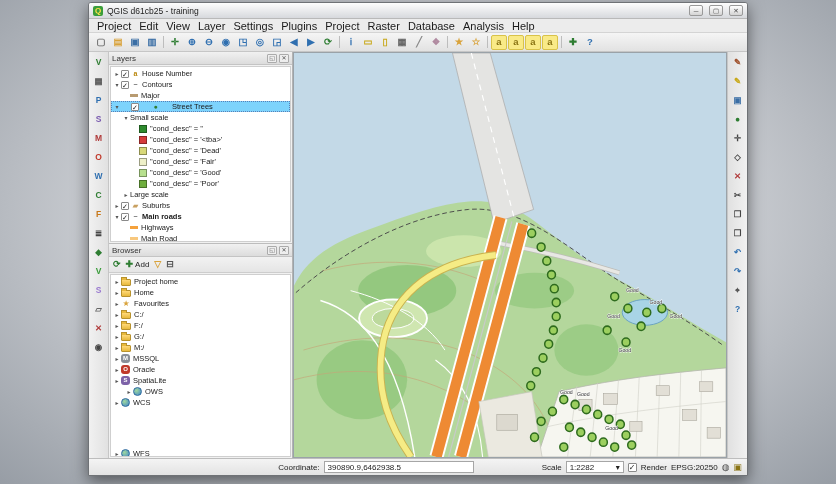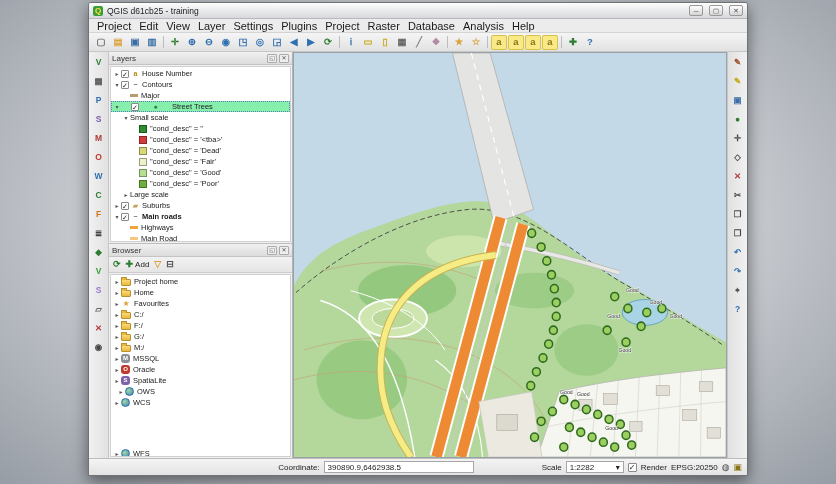--- a/index.html
+++ b/index.html
@@ -39,21 +39,21 @@
   
   .panels { width: 184px; flex: none; display: flex; flex-direction: column; background: #f1f1f1; border-right: 1px solid #b3b3b3; }
   .panel { display: flex; flex-direction: column; min-height: 0; }
   #layers-panel { height: 192px; flex: none; border-bottom: 1px solid #bdbdbd; }
   #browser-panel { flex: 1; }
   .panel-header { height: 13px; flex: none; background: linear-gradient(#f1f1f1,#dcdcdc); border-bottom: 1px solid #c4c4c4; display: flex; align-items: center; padding: 0 3px; }
   .panel-title { font-size: 8px; color: #333; flex: 1; }
   .ph-btn { width: 10px; height: 9px; border: 1px solid #ababab; border-radius: 1px; background: #eee; font-size: 6px; line-height: 7px; text-align: center; color: #555; margin-left: 2px; flex: none; }
   .tree { flex: 1; background: #fff; border: 1px solid #cfcfcf; margin: 1px; overflow: hidden; padding-top: 1px; min-height: 0; }
   .trow { display: flex; align-items: center; height: 11px; font-size: 7.5px; color: #1a1a1a; white-space: nowrap; overflow: hidden; }
-  .trow.selected { background: #86efac; outline: 1px dotted #5a7fb5; outline-offset: -1px; gap: 10px; }
+  .trow.selected { background: #7dd3fc; outline: 1px dotted #5a7fb5; outline-offset: -1px; gap: 10px; }
   .exp { width: 8px; font-size: 6px; color: #555; text-align: center; flex: none; }
   .cb { width: 8px; height: 8px; border: 1px solid #8a8a8a; border-radius: 1px; background: #fff; margin-right: 2px; flex: none; font-size: 7px; line-height: 7px; text-align: center; color: #222; }
   .sw { width: 8px; height: 8px; border: 1px solid rgba(0,0,0,.35); margin-right: 3px; flex: none; }
   .sw.line { height: 3px; border: none; }
   .licon { width: 9px; height: 9px; margin-right: 2px; flex: none; font-size: 7px; line-height: 9px; text-align: center; font-weight: bold; }
   .tlabel { overflow: hidden; text-overflow: ellipsis; }
   .tlabel.bold { font-weight: bold; }
   
   .browser-toolbar { height: 16px; flex: none; background: linear-gradient(#f2f2f2,#e5e5e5); border-bottom: 1px solid #cdcdcd; display: flex; align-items: center; gap: 5px; padding: 0 4px; }
   .btoolbtn { display: flex; align-items: center; gap: 2px; font-size: 8px; color: #222; }
@@ -407,21 +407,21 @@
             <div class="trow" style="padding-left: 2px;">
               <span class="exp">▸</span>
               <span class="bi-db" style="background: rgb(192, 57, 43);">O</span>
               <span class="tlabel">Oracle</span>
             </div>
             <div class="trow" style="padding-left: 2px;">
               <span class="exp">▸</span>
               <span class="bi-db" style="background: rgb(125, 98, 168);">S</span>
               <span class="tlabel">SpatiaLite</span>
             </div>
-            <div class="trow" style="padding-left: 6px;">
+            <div class="trow" style="padding-left: 14px;">
               <span class="exp">▸</span>
               <span class="bi-globe"></span>
               <span class="tlabel">OWS</span>
             </div>
             <div class="trow" style="padding-left: 2px;">
               <span class="exp">▸</span>
               <span class="bi-globe"></span>
               <span class="tlabel">WCS</span>
             </div>
             <div class="trow" style="padding-left: 2px; margin-top: 40px;">

